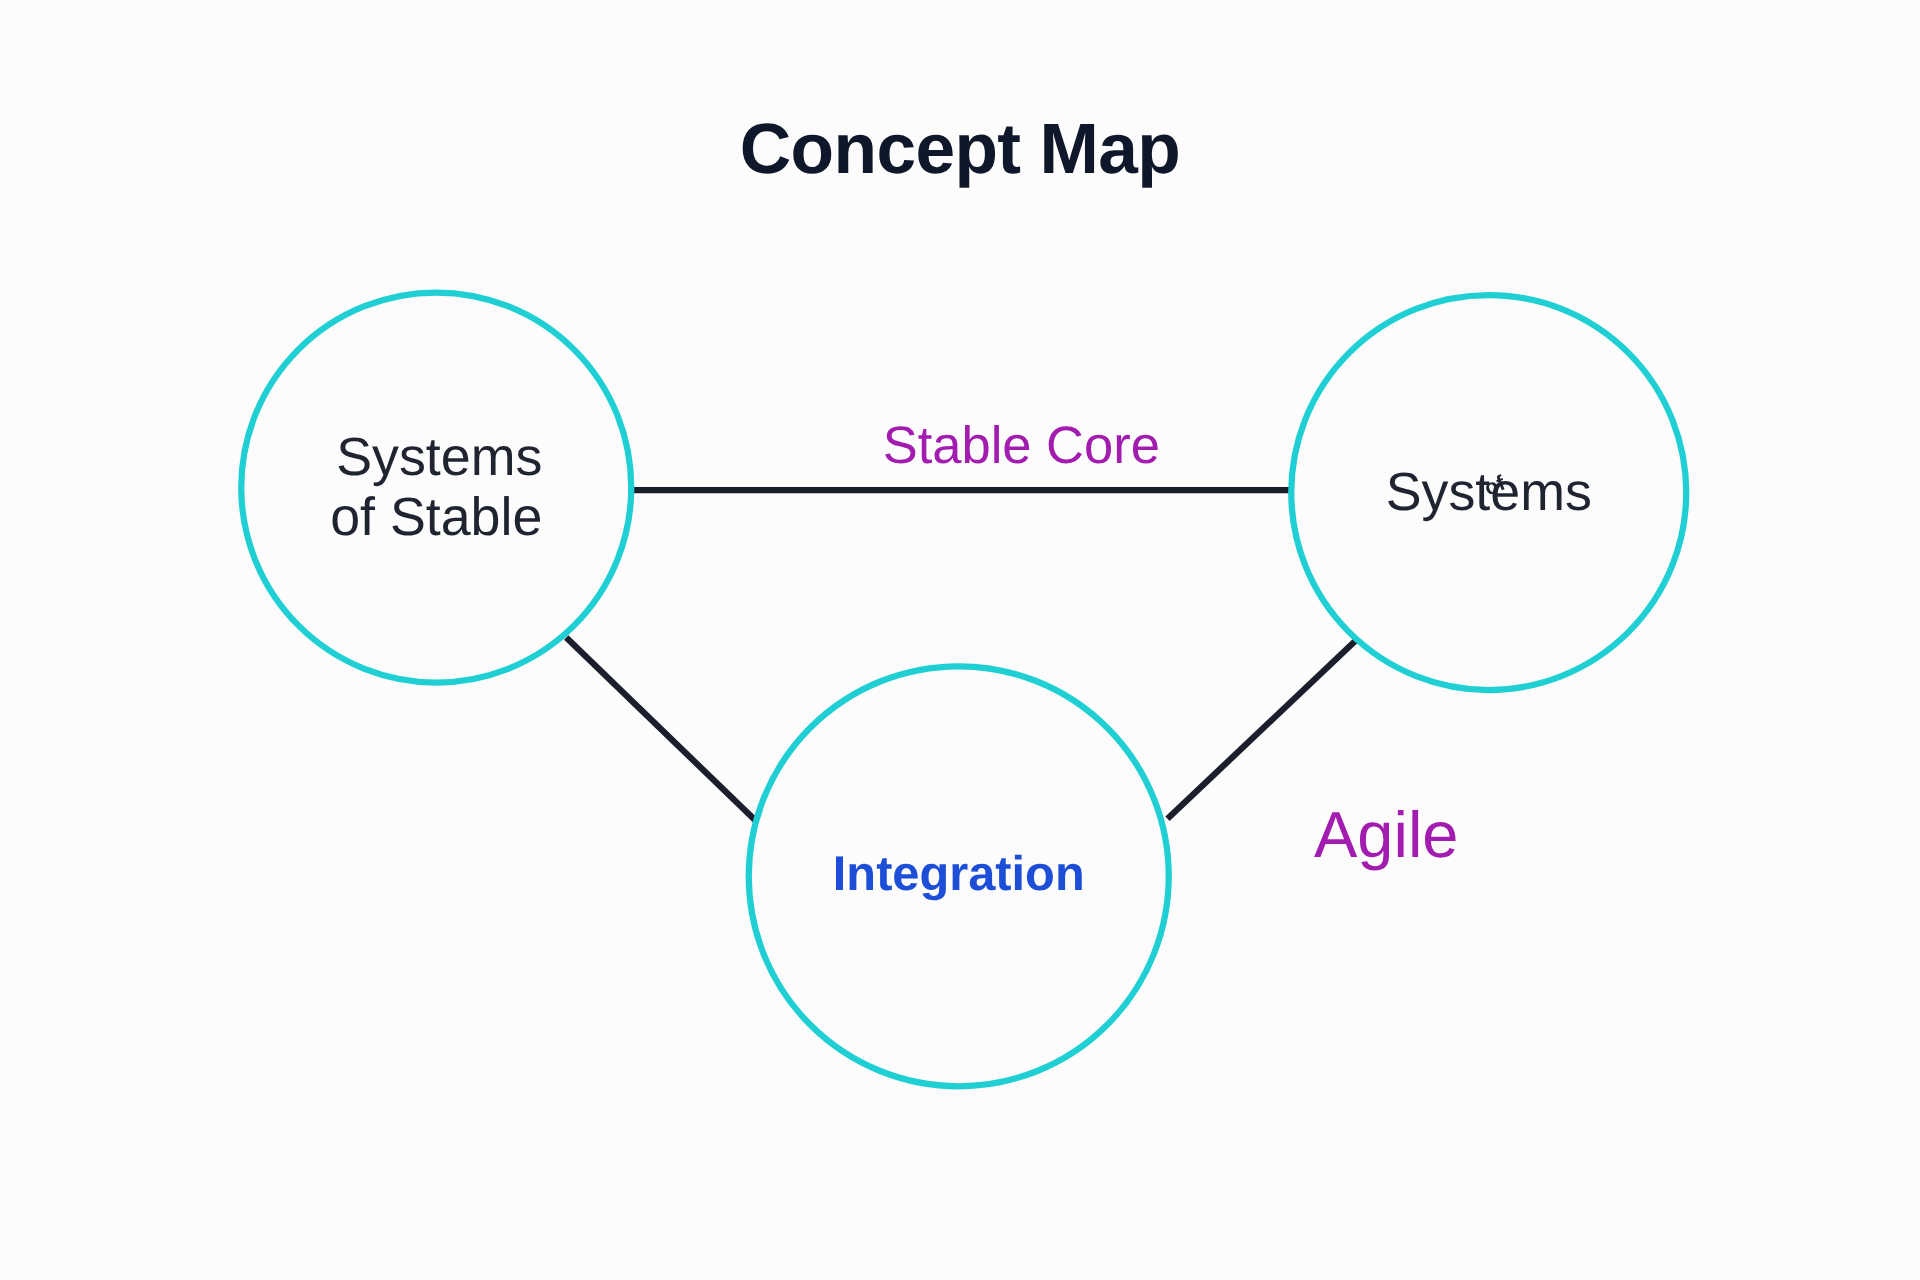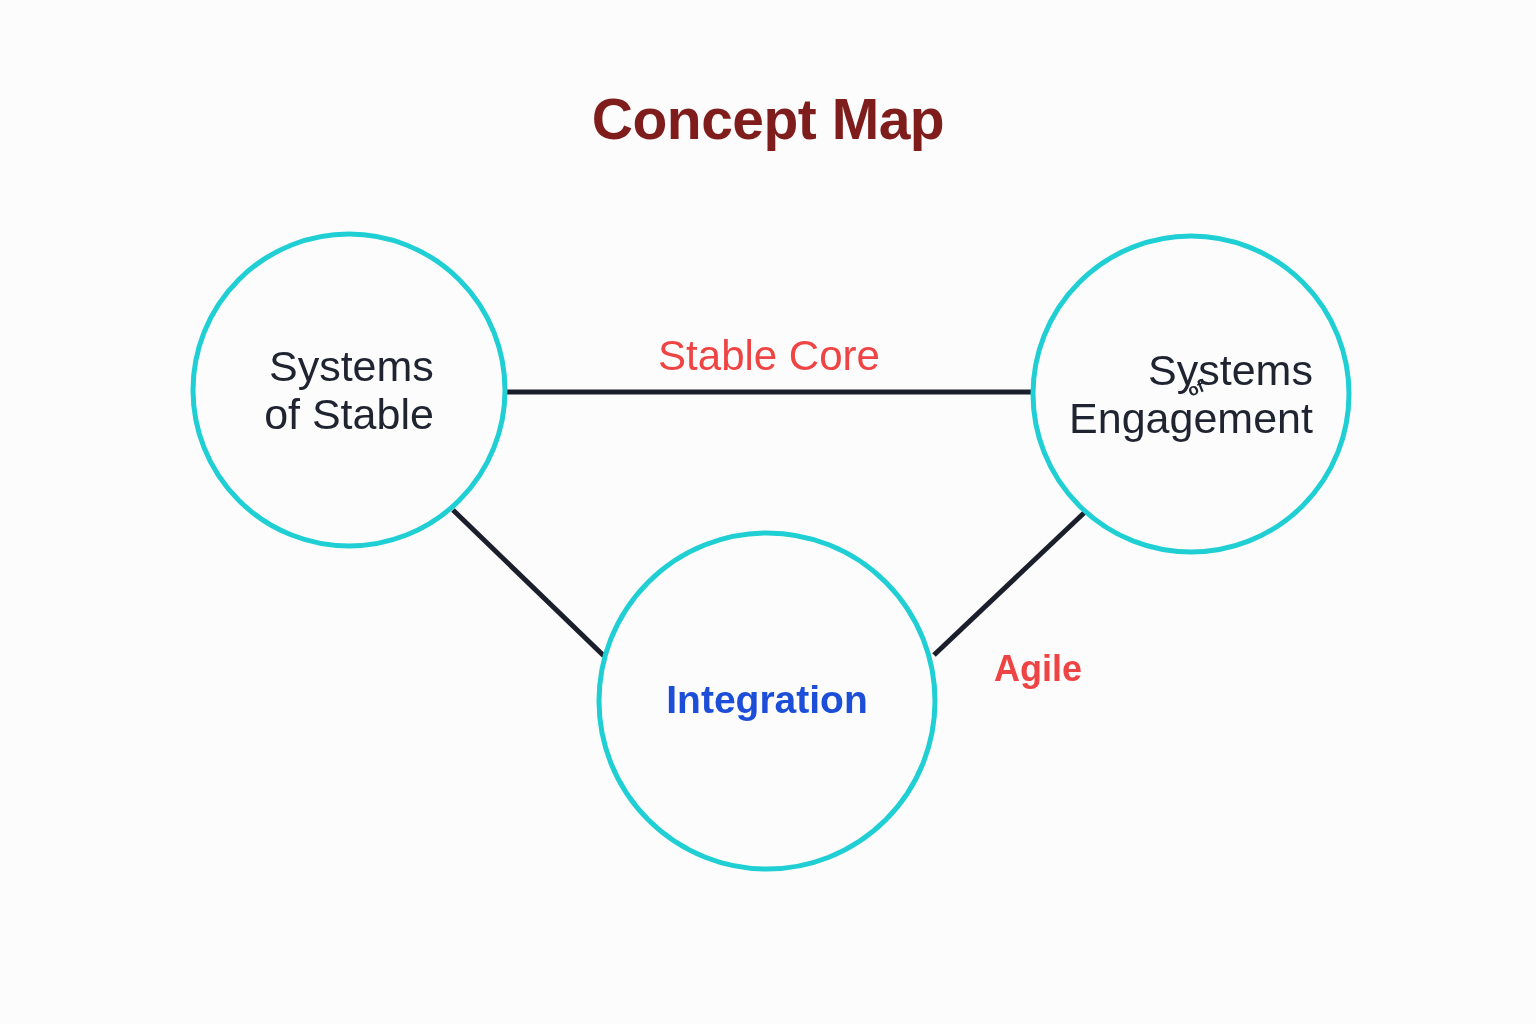--- a/index.html
+++ b/index.html
@@ -25,21 +25,21 @@
   
   .title {
     position: absolute;
     left: 0;
     top: 88px;
     width: 1536px;
     text-align: center;
     font-size: 57px;
     font-weight: 700;
     letter-spacing: -0.5px;
-    color: #7f1d1d;
+    color: #0f172a;
     line-height: 1.1;
   }
 
   
   .canvas {
     position: absolute;
     left: 0;
     top: 0;
     width: 1536px;
     height: 1024px;
@@ -95,41 +95,41 @@
     color: #1d4ed8;
     font-weight: 600;
   }
 
   
   .edge-label {
     position: absolute;
     text-align: right;
     line-height: 1.12;
     font-weight: 400;
-    color: #ef4444;
+    color: #a21caf;
     white-space: nowrap;
     pointer-events: none;
+    margin-left: 48px;
   }
   .edge-label .line {
     display: block;
   }
 
   #edge-label-stable {
     left: 769px;
     top: 356px;
     transform: translate(-50%, -50%);
     font-size: 42px;
   }
 
   #edge-label-agile {
-    left: 1038px;
+    left: 1061px;
     top: 669px;
     transform: translate(-50%, -50%);
-    font-size: 36px;
-    font-weight: bold;
+    font-size: 52px;
   }
 </style>
 </head>
 <body>
 
 <div id="diagram-root">
 
   <div class="title">Concept Map</div>
 
   <svg class="canvas" viewBox="0 0 1536 1024">
@@ -147,21 +147,20 @@
     <circle cx="767" cy="701" r="168" fill="none" stroke="#1fcfd4" stroke-width="5"></circle>
   </svg>
 
   <div class="node-label" id="label-record">
     <span class="line">Systems</span>
     <span class="line">of Stable</span>
   </div>
 
   <div class="node-label" id="label-engagement">
     <span class="line">Systems</span>
-    <span class="line">Engagement</span>
   </div>
 
   <div class="micro-of">of</div>
 
   <div class="node-label" id="label-integration">
     <span class="line">Integration</span>
   </div>
 
   <div class="edge-label" id="edge-label-stable">
     <span class="line">Stable Core</span>

